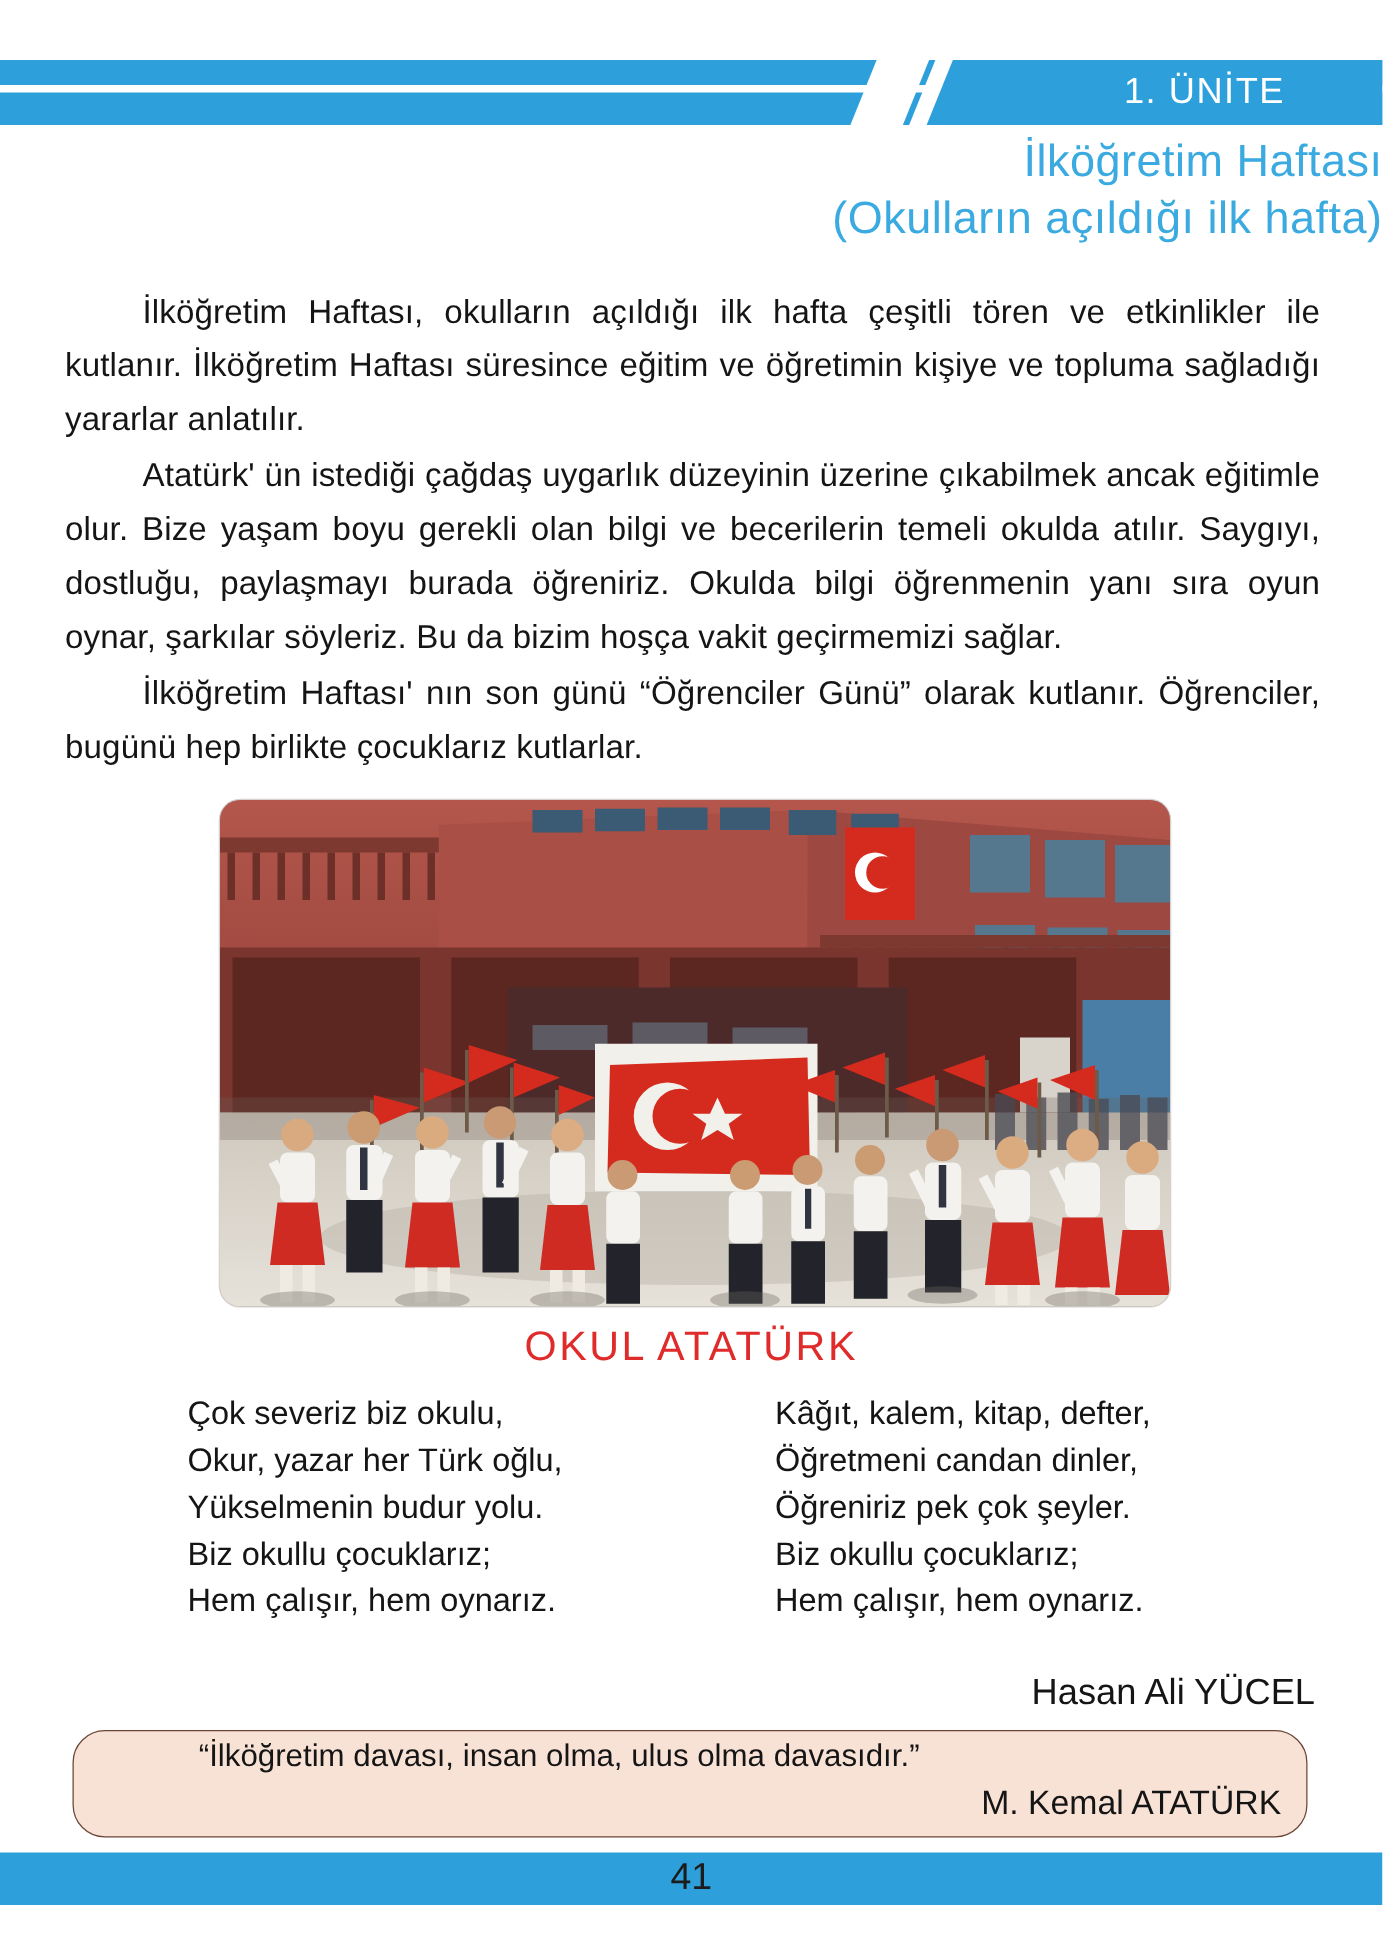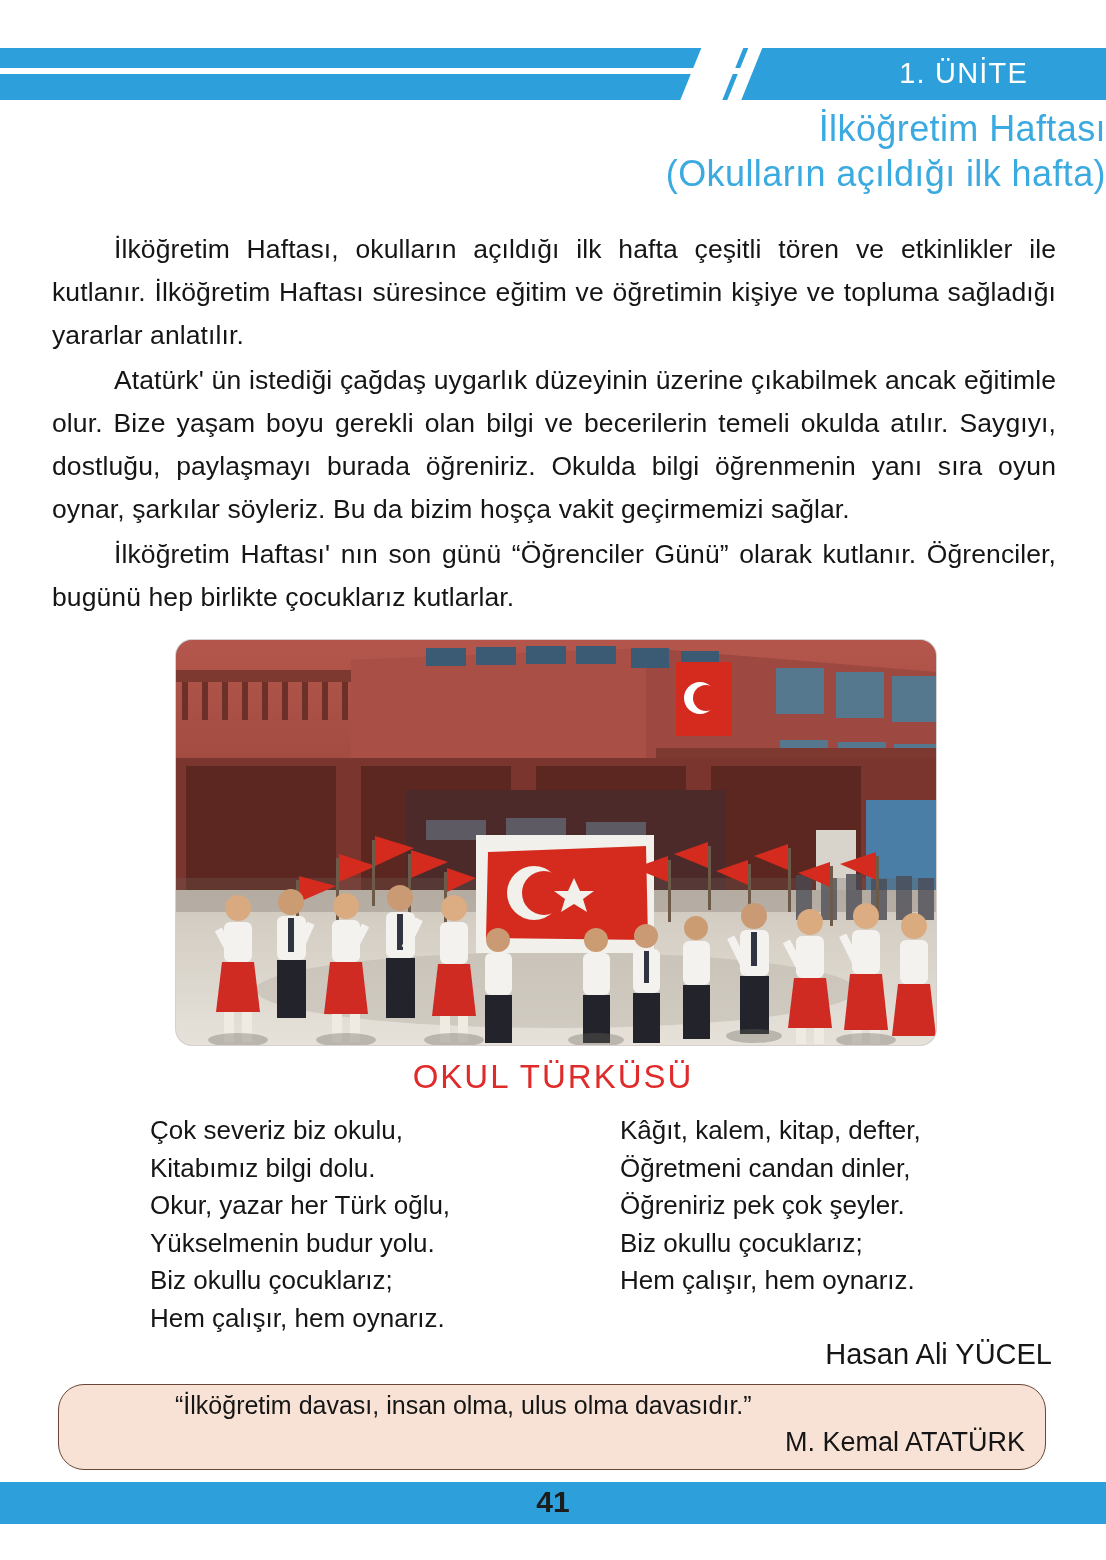--- a/index.html
+++ b/index.html
@@ -168,21 +168,20 @@
     border-radius: 26px;
     box-sizing: border-box;
   }
   .quote-text {
     position: absolute;
     left: 100px;
     top: 6px;
     font-size: 25px;
     color: #151515;
     white-space: nowrap;
-    margin-left: 16px;
   }
   .quote-author {
     position: absolute;
     right: 20px;
     top: 42px;
     font-size: 27px;
     color: #151515;
     white-space: nowrap;
   }
 
@@ -198,21 +197,20 @@
   .page-number {
     position: absolute;
     left: 0;
     top: 0;
     width: 1106px;
     height: 60px;
     line-height: 40px;
     text-align: center;
     font-size: 30px;
     color: #1c1c1c;
-    font-weight: bold;
   }
 </style>
 </head>
 <body>
 
 <div class="header">
   <div class="header-stripe top"></div>
   <div class="header-stripe bottom"></div>
   <div class="header-right-block"></div>
   <div class="header-slash"></div>
@@ -460,26 +458,25 @@
       <ellipse cx="62" cy="400" rx="30" ry="7"></ellipse>
         <ellipse cx="170" cy="400" rx="30" ry="7"></ellipse>
       <ellipse cx="278" cy="400" rx="30" ry="7"></ellipse>
         <ellipse cx="420" cy="400" rx="28" ry="7"></ellipse>
       <ellipse cx="578" cy="396" rx="28" ry="7"></ellipse>
         <ellipse cx="690" cy="400" rx="30" ry="7"></ellipse>
     </g>
   </svg>
 </div>
 
-<div class="song-title">OKUL TÜRKÜSÜ</div>
+<div class="song-title">OKUL ATATÜRK</div>
 
 <div class="lyrics">
   <div class="lyric-col left">
     <div class="lyric-line">Çok severiz biz okulu,</div>
-    <div class="lyric-line">Kitabımız bilgi dolu.</div>
     <div class="lyric-line">Okur, yazar her Türk oğlu,</div>
     <div class="lyric-line">Yükselmenin budur yolu.</div>
     <div class="lyric-line">Biz okullu çocuklarız;</div>
     <div class="lyric-line">Hem çalışır, hem oynarız.</div>
   </div>
   <div class="lyric-col right">
     <div class="lyric-line">Kâğıt, kalem, kitap, defter,</div>
     <div class="lyric-line">Öğretmeni candan dinler,</div>
     <div class="lyric-line">Öğreniriz pek çok şeyler.</div>
     <div class="lyric-line">Biz okullu çocuklarız;</div>

